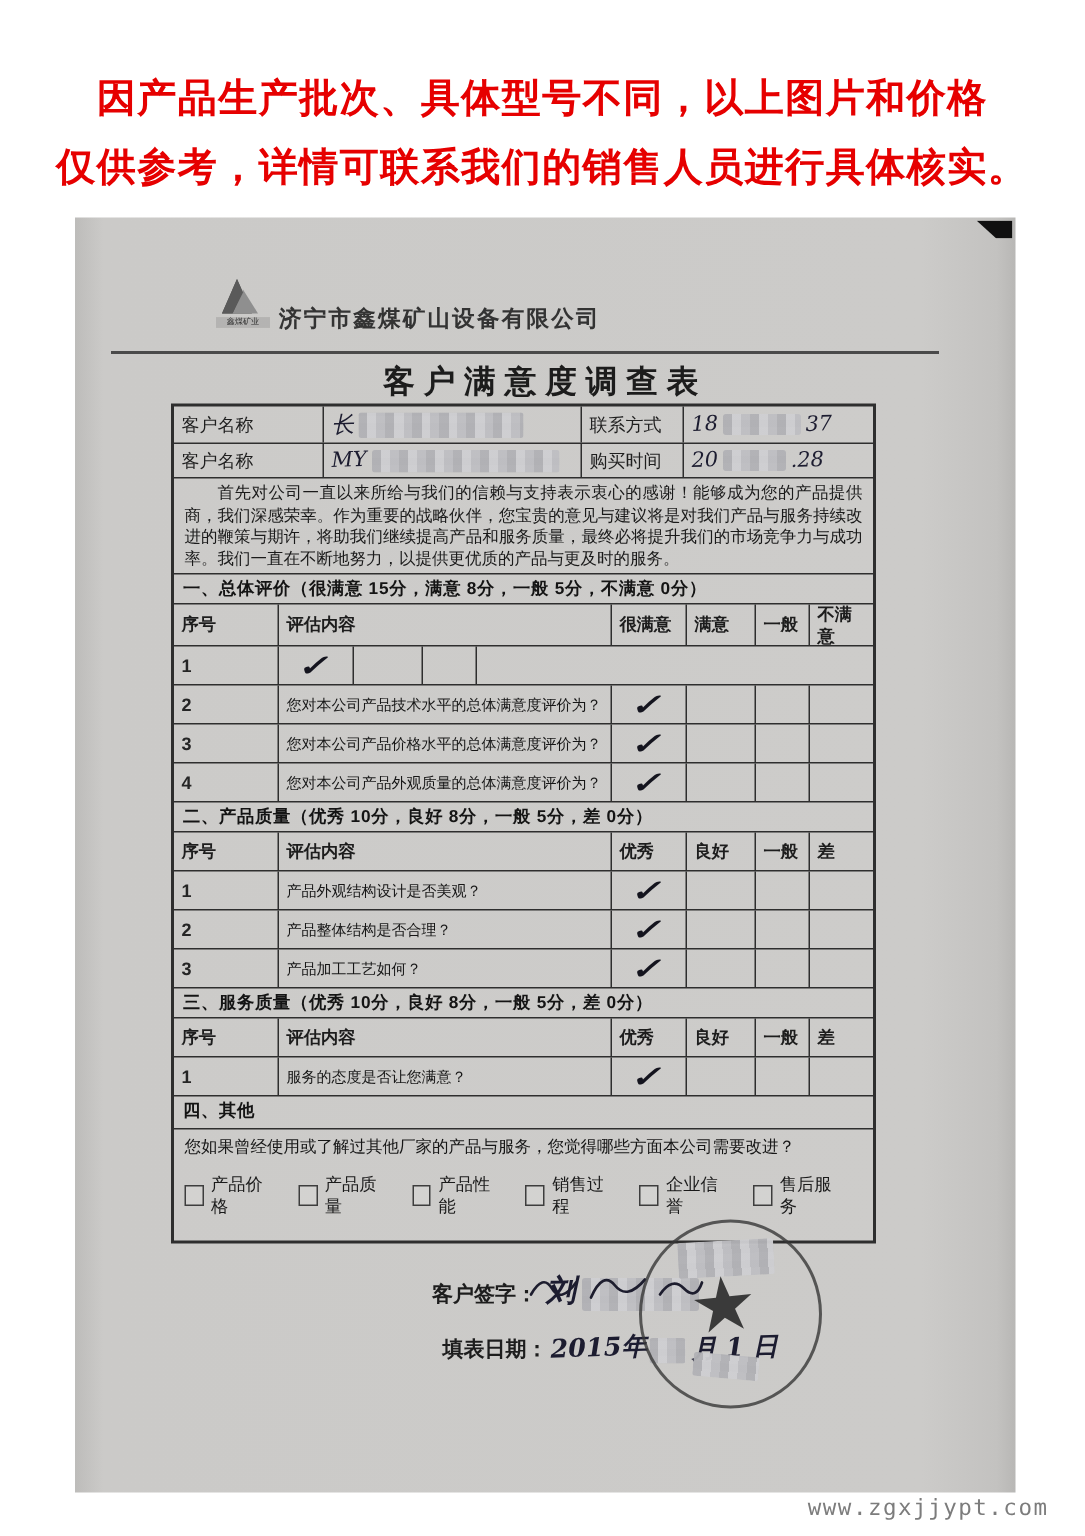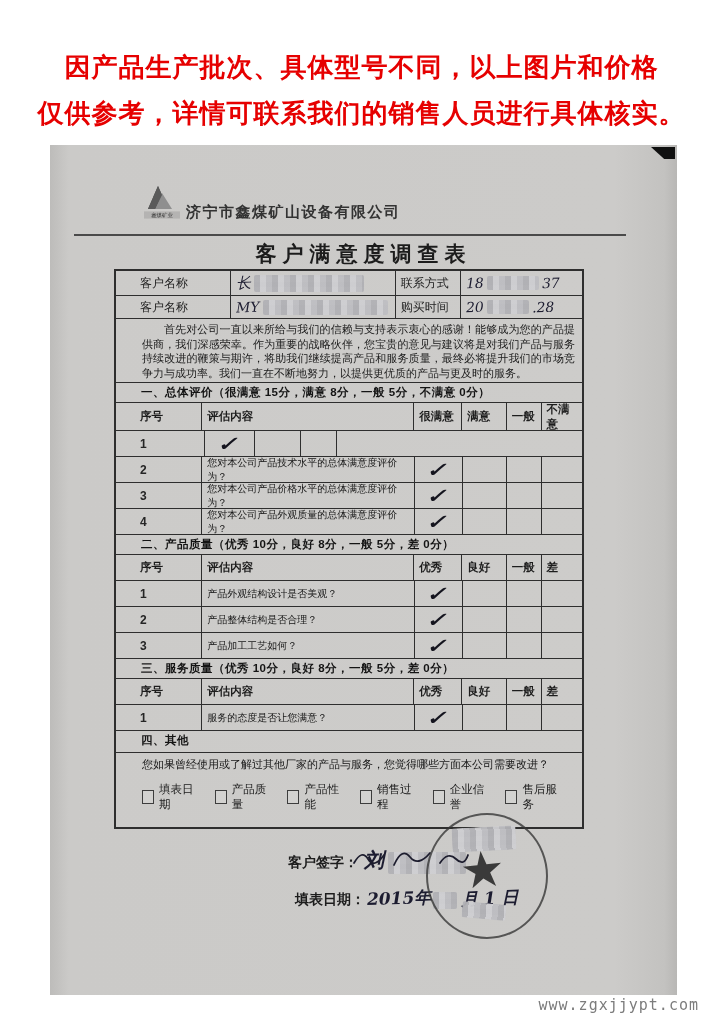--- a/index.html
+++ b/index.html
@@ -1,21 +1,21 @@
 <!DOCTYPE html>
 <html><head>
 <meta charset="utf-8">
 <style>
   html,body{margin:0;padding:0;background:#ffffff;}
   .page{position:relative;width:723px;height:1024px;background:#ffffff;overflow:hidden;
         font-family:"Liberation Sans",sans-serif;color:#222;}
 
   
   .disclaimer{position:absolute;top:44px;left:0;width:723px;text-align:center;
-    color:#e60000;font-weight:bold;font-size:26px;line-height:46px;letter-spacing:1px;}
+    color:#e60000;font-weight:bold;font-size:26px;line-height:46px;letter-spacing:1px;font-family:Liberation Mono, monospace;}
 
   
   .scan{position:absolute;left:50px;top:145px;width:627px;height:850px;
     background:linear-gradient(90deg,#bdbcba 0,#cbcac8 3%,#cccbc9 90%,#c3c2c0 98%,#b8b7b5 100%);
     color:#252525;}
   .fold{position:absolute;top:2px;right:2px;width:24px;height:12px;background:#101010;
     clip-path:polygon(0 0,100% 0,100% 100%,55% 100%);}
 
   .logo{position:absolute;left:92px;top:40px;width:40px;text-align:center;}
   .logo svg{display:block;margin:0 auto;}
@@ -23,21 +23,21 @@
     letter-spacing:0;transform:scale(.9);}
   .company{position:absolute;left:136px;top:58px;font-size:15px;font-weight:bold;
     color:#333;letter-spacing:1.5px;}
   .header-rule{position:absolute;left:24px;width:552px;top:89px;height:2px;background:#4a4a4a;}
   .doc-title{position:absolute;left:0;top:95px;width:100%;text-align:center;font-size:21px;
     font-weight:bold;letter-spacing:6px;color:#1c1c1c;}
 
   
   .form{position:absolute;left:64px;top:124px;width:470px;border:2px solid #2e2e2e;
     box-sizing:border-box;background:rgba(255,255,255,0.03);}
-  .row{display:flex;border-bottom:1.5px solid #2e2e2e;box-sizing:border-box;padding-left:19px;}
+  .row{display:flex;border-bottom:1.5px solid #2e2e2e;box-sizing:border-box;}
   .row.last{border-bottom:none;}
   .cell{border-right:1.5px solid #2e2e2e;box-sizing:border-box;display:flex;
     align-items:center;padding:1px 5px;overflow:hidden;}
   .cell.endc{border-right:none;}
   .cc{justify-content:center;padding:1px 2px;}
   .h25{height:25px}.h23{height:23px}.h64{height:64px}.h20{height:20px}
   .h28{height:28px}.h26{height:26px}.h22{height:22px}.h74{height:74px}
   .wL{width:100px}.wV{width:172px}.wL2{width:68px}.wV2{width:126px}
   .wNo{width:70px}.wQ{width:222px}.wC1{width:50px}.wC2{width:46px}.wC3{width:36px}.wC4{width:42px}
   .lbl{font-size:12px;color:#1f1f1f;}
@@ -307,21 +307,21 @@
 
       <div class="row h22">
         <div class="sec endc">四、其他</div>
       </div>
       <div class="row h74 last">
         <div class="endc" style="width:100%">
           <div class="s4question">您如果曾经使用或了解过其他厂家的产品与服务，您觉得哪些方面本公司需要改进？</div>
           <div class="s4options">
             <span class="opt">
                 <span class="cbx"></span>
-                <span>填表日期</span>
+                <span>产品价格</span>
               </span>
             <span class="opt">
                 <span class="cbx"></span>
                 <span>产品质量</span>
               </span>
             <span class="opt">
                 <span class="cbx"></span>
                 <span>产品性能</span>
               </span>
             <span class="opt">

